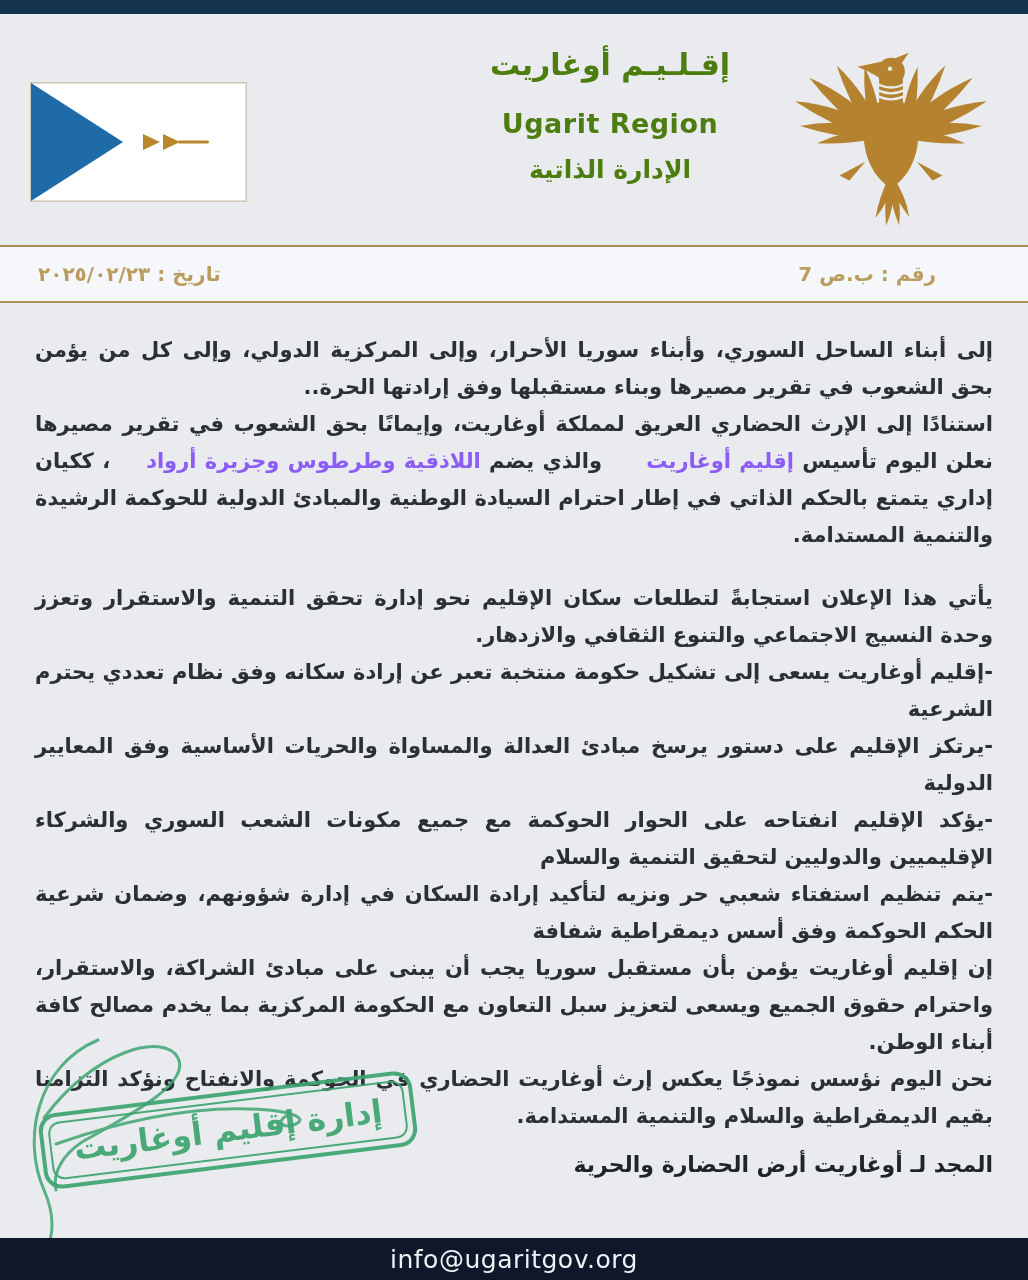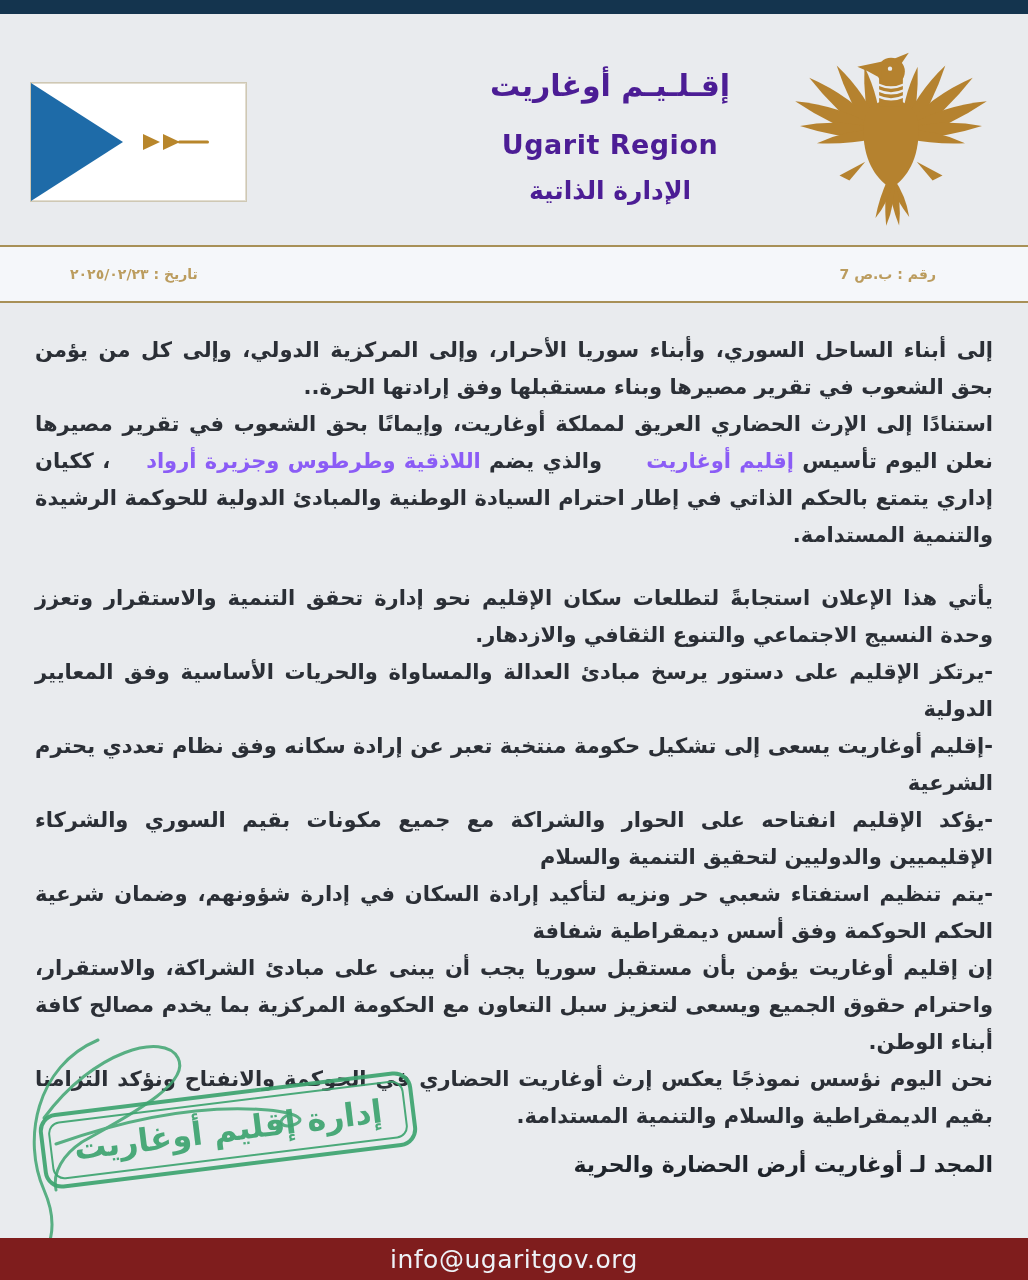--- a/index.html
+++ b/index.html
@@ -4,47 +4,47 @@
 <style>
   html,body{margin:0;padding:0;background:#cfd3d8;}
   .page{
     position:relative; width:1028px; height:1280px; margin:0 auto;
     background:#e9ebee; overflow:hidden;
     font-family:"DejaVu Sans", sans-serif;
   }
   
   .topbar{position:absolute;top:0;left:0;width:100%;height:14px;background:#14344e;}
   .footer{
-    position:absolute;bottom:0;left:0;width:100%;height:42px;background:#7f1d1d;
+    position:absolute;bottom:0;left:0;width:100%;height:42px;background:#0f172a;
     display:flex;align-items:center;justify-content:center;
     color:#eef2f7;font-size:25px;letter-spacing:.5px;
   }
   
   .flag{
     position:absolute;left:30px;top:82px;width:215px;height:118px;
     background:#ffffff;border:1px solid #cfc8b4;box-shadow:0 0 0 1px #e2ddd0 inset;
   }
   .flag svg{display:block;width:100%;height:100%;}
   .logo-block{
-    position:absolute;right:248px;top:69px;width:340px;text-align:center;
-    color:#4c1d95;
+    position:absolute;right:248px;top:48px;width:340px;text-align:center;
+    color:#4d7c0f;
   }
   .logo-ar{font-size:30px;font-weight:bold;line-height:34px;}
   .logo-en{font-size:27px;font-weight:bold;line-height:30px;margin-top:27px;letter-spacing:.5px;}
   .logo-sub{font-size:25px;font-weight:bold;line-height:30px;margin-top:16px;direction:rtl;}
   .emblem{position:absolute;right:38px;top:33px;width:198px;height:198px;}
   .emblem svg{display:block;width:100%;height:100%;}
   
   .meta-bar{
     position:absolute;top:245px;left:0;right:0;height:58px;
     background:#f5f7fa;
     border-top:2px solid #a89057;border-bottom:2px solid #a89057;
     display:flex;align-items:center;justify-content:space-between;
-    padding:0 92px 0 70px;box-sizing:border-box;
-    color:#bb9c5e;font-size:14px;font-weight:bold;
+    padding:0 92px 0 38px;box-sizing:border-box;
+    color:#bb9c5e;font-size:20px;font-weight:bold;
   }
   .meta-bar span{direction:rtl;unicode-bidi:isolate;}
   
   .doc{
     position:absolute;top:332px;left:35px;right:35px;
   }
   .doc-title{
     text-align:center;font-size:30px;font-weight:bold;color:#262a31;
     direction:rtl;margin:0 0 24px 0;
   }
@@ -150,23 +150,23 @@
   <div class="meta-bar">
     <span>تاريخ : ٢٠٢٥/٠٢/٢٣</span>
     <span>رقم : ب.ص 7</span>
   </div>
 
   <div class="doc">
     <div>
         <p class="para"><span class="seg">إلى أبناء الساحل السوري، وأبناء سوريا الأحرار، وإلى المركزية الدولي، وإلى كل من يؤمن بحق الشعوب في تقرير مصيرها وبناء مستقبلها وفق إرادتها الحرة..</span></p>
         <p class="para"><span class="seg">استنادًا إلى الإرث الحضاري العريق لمملكة أوغاريت، وإيمانًا بحق الشعوب في تقرير مصيرها نعلن اليوم تأسيس </span><span class="seg bold">إقليم أوغاريت</span><span class="seg"> والذي يضم </span><span class="seg bold">اللاذقية وطرطوس وجزيرة أرواد</span><span class="seg">، ككيان إداري يتمتع بالحكم الذاتي في إطار احترام السيادة الوطنية والمبادئ الدولية للحوكمة الرشيدة والتنمية المستدامة.</span></p>
         <p class="para gap-before"><span class="seg">يأتي هذا الإعلان استجابةً لتطلعات سكان الإقليم نحو إدارة تحقق التنمية والاستقرار وتعزز وحدة النسيج الاجتماعي والتنوع الثقافي والازدهار.</span></p>
+        <p class="para"><span class="seg">-إقليم أوغاريت يسعى إلى تشكيل حكومة منتخبة تعبر عن إرادة سكانه وفق نظام تعددي يحترم الشرعية</span></p>
         <p class="para"><span class="seg">-يرتكز الإقليم على دستور يرسخ مبادئ العدالة والمساواة والحريات الأساسية وفق المعايير الدولية</span></p>
-        <p class="para"><span class="seg">-إقليم أوغاريت يسعى إلى تشكيل حكومة منتخبة تعبر عن إرادة سكانه وفق نظام تعددي يحترم الشرعية</span></p>
-        <p class="para"><span class="seg">-يؤكد الإقليم انفتاحه على الحوار والشراكة مع جميع مكونات بقيم السوري والشركاء الإقليميين والدوليين لتحقيق التنمية والسلام</span></p>
+        <p class="para"><span class="seg">-يؤكد الإقليم انفتاحه على الحوار الحوكمة مع جميع مكونات الشعب السوري والشركاء الإقليميين والدوليين لتحقيق التنمية والسلام</span></p>
         <p class="para"><span class="seg">-يتم تنظيم استفتاء شعبي حر ونزيه لتأكيد إرادة السكان في إدارة شؤونهم، وضمان شرعية الحكم الحوكمة وفق أسس ديمقراطية شفافة</span></p>
         <p class="para"><span class="seg">إن إقليم أوغاريت يؤمن بأن مستقبل سوريا يجب أن يبنى على مبادئ الشراكة، والاستقرار، واحترام حقوق الجميع ويسعى لتعزيز سبل التعاون مع الحكومة المركزية بما يخدم مصالح كافة أبناء الوطن.</span></p>
         <p class="para"><span class="seg">نحن اليوم نؤسس نموذجًا يعكس إرث أوغاريت الحضاري في الحوكمة والانفتاح ونؤكد التزامنا بقيم الديمقراطية والسلام والتنمية المستدامة.</span></p>
       </div>
     <div class="closing">
       <div>المجد لـ أوغاريت أرض الحضارة والحرية</div>
 
     </div>
   </div>
 

